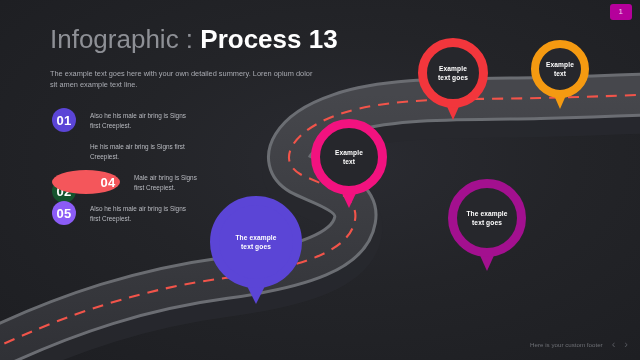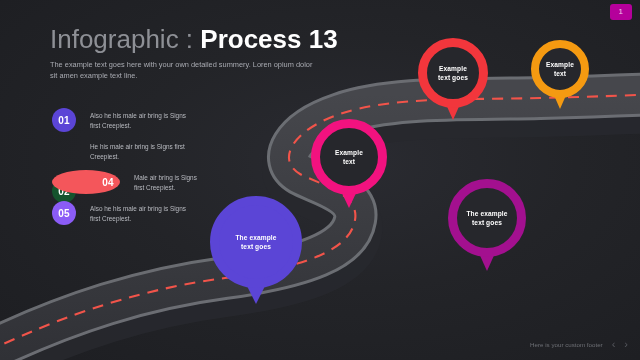--- a/index.html
+++ b/index.html
@@ -44,21 +44,21 @@
     line-height: 30px;
     color: #8e9096;
     font-weight: 300;
     white-space: nowrap;
   }
   .title b {
     color: #ffffff;
     font-weight: 700;
   }
   .subtitle {
-    margin-top: 5px;
+    margin-top: 14px;
     font-size: 7.4px;
     line-height: 11px;
     color: #a9abb2;
     width: 268px;
   }
 
   
   .list {
     position: absolute;
     left: 52px;
@@ -70,21 +70,21 @@
     align-items: flex-start;
     height: 29px;
     margin-bottom: 2px;
   }
   .badge {
     width: 24px;
     height: 24px;
     border-radius: 50%;
     flex: 0 0 24px;
     color: #ffffff;
-    font-size: 10px;
+    font-size: 13px;
     font-weight: 600;
     display: flex;
     align-items: center;
     justify-content: center;
     letter-spacing: .3px;
   }
   .list-text {
     margin-left: 14px;
     font-size: 6.4px;
     line-height: 9.5px;

